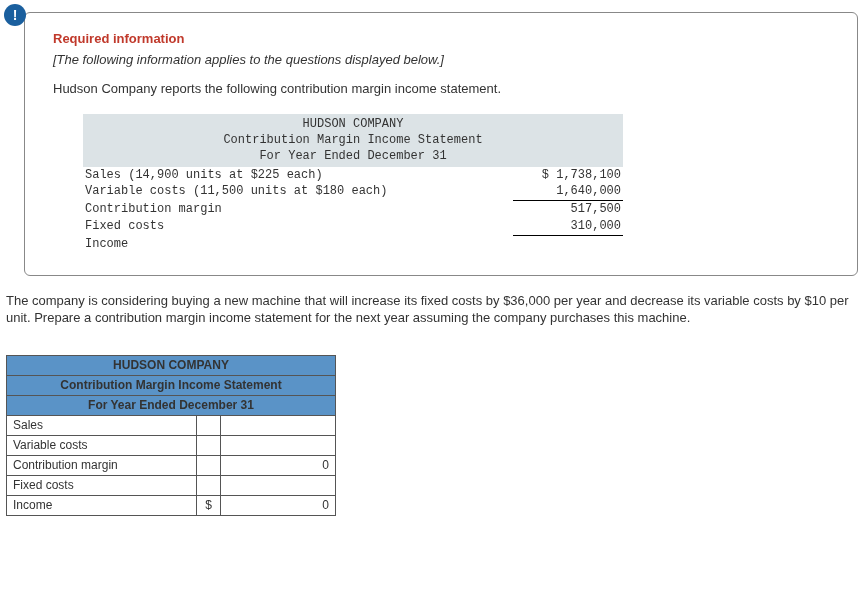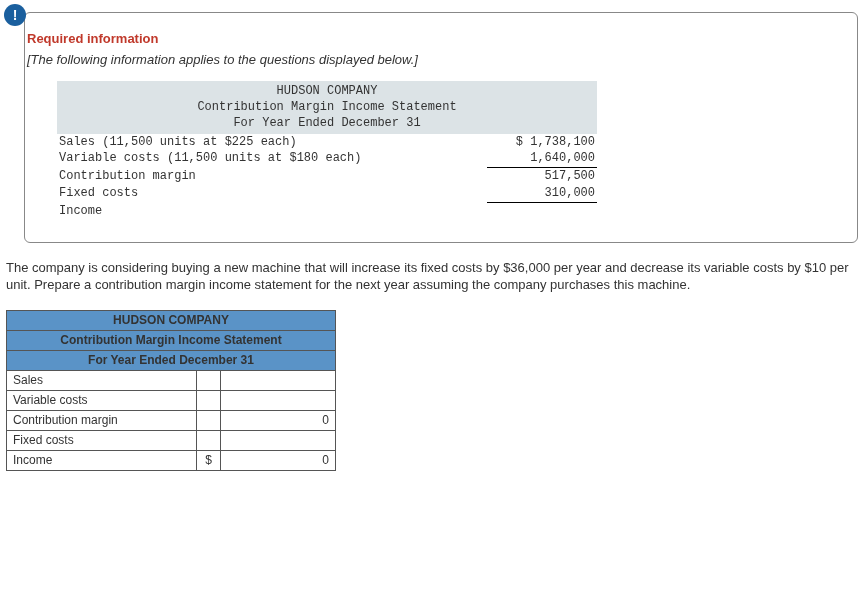--- a/index.html
+++ b/index.html
@@ -25,21 +25,21 @@
     align-items: center;
     justify-content: center;
     font-weight: bold;
     font-size: 14px;
     z-index: 2;
   }
   .info-box {
     border: 1px solid #888;
     border-radius: 6px;
     margin: 12px 10px 16px 24px;
-    padding: 18px 18px 22px 2px;
+    padding: 18px 18px 22px 28px;
     position: relative;
   }
   .req-title {
     color: #c0392b;
     font-weight: bold;
     margin-bottom: 6px;
   }
   .italic-note {
     font-style: italic;
     margin-bottom: 14px;
@@ -73,21 +73,21 @@
   .stmt-val {
     width: 110px;
     text-align: right;
     padding-right: 2px;
     white-space: pre;
   }
   .bb { border-bottom: 1px solid #000; }
   .dbl-bottom { border-bottom: 3px double #000; }
 
   .question-text {
-    margin: 0 10px 16px 6px;
+    margin: 0 10px 28px 6px;
     line-height: 1.35;
   }
 
   .answer-table {
     border-collapse: collapse;
     margin-left: 6px;
     font-size: 12px;
   }
   .answer-table td, .answer-table th {
     border: 1px solid #555;
@@ -105,29 +105,30 @@
   .answer-table .input-cell { background: #fff; }
 </style>
 </head>
 <body>
 
 <div class="alert-badge">!</div>
 
 <div class="info-box">
   <div class="req-title">Required information</div>
   <div class="italic-note">[The following information applies to the questions displayed below.]</div>
+  <div class="intro-line">Hudson Company reports the following contribution margin income statement.</div>
 
   <div class="stmt-wrap">
     <div class="stmt-header">
       <div>HUDSON COMPANY</div>
       <div>Contribution Margin Income Statement</div>
       <div>For Year Ended December 31</div>
     </div>
     <div class="stmt-row">
-      <div class="stmt-label">Sales (11,500 units at $225 each)</div>
+      <div class="stmt-label">Sales (14,900 units at $225 each)</div>
       <div class="stmt-val">$ 1,738,100</div>
     </div>
     <div class="stmt-row">
       <div class="stmt-label">Variable costs (11,500 units at $180 each)</div>
       <div class="stmt-val bb">1,640,000</div>
     </div>
     <div class="stmt-row">
       <div class="stmt-label">Contribution margin</div>
       <div class="stmt-val">517,500</div>
     </div>

